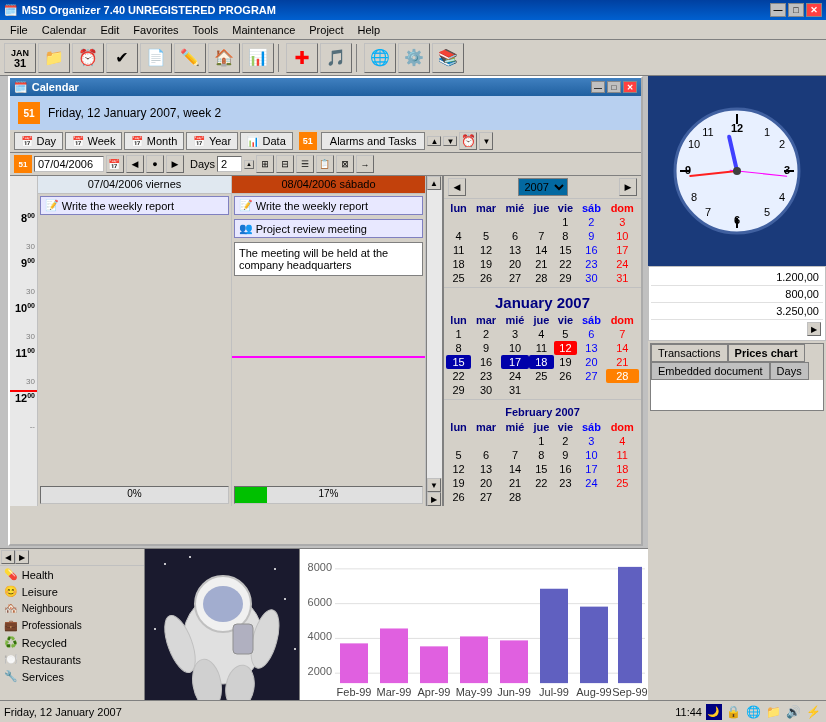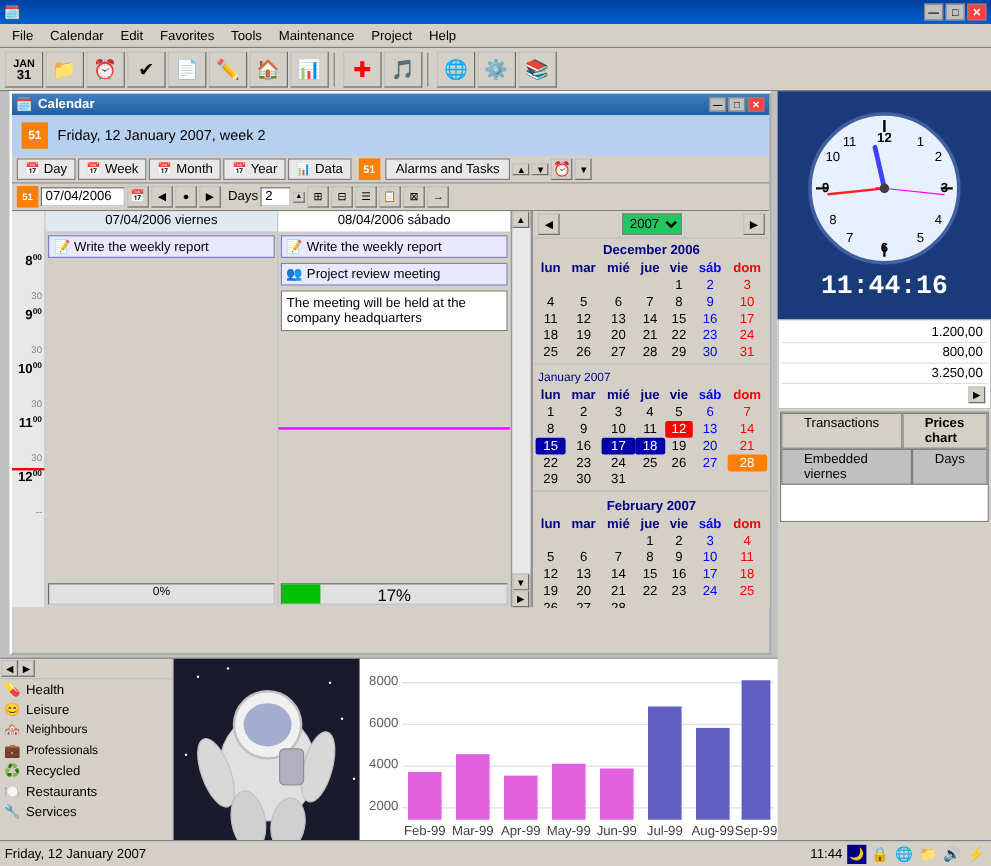--- a/index.html
+++ b/index.html
@@ -214,21 +214,21 @@
 
     .tabs-panel {
       background: #d4d0c8;
       border: 1px solid #808080;
     }
     .panel-tabs {
       display: flex;
       background: #d4d0c8;
     }
     .panel-tab {
-      padding: 2px 18px;
+      padding: 2px 6px;
       border: 1px solid #808080;
       background: #c0c0c0;
       font-size: 10px;
       cursor: pointer;
     }
     .panel-tab.active { background: #d4d0c8; }
     .panel-content {
       min-height: 30px;
       padding: 4px;
       background: white;
@@ -252,39 +252,40 @@
       height: 22px;
       background: #d4d0c8;
       border-top: 1px solid #808080;
       display: flex;
       align-items: center;
       padding: 0 4px;
       gap: 4px;
     }
 
     .nav-year-select {
-      background: #22c55e;
+      background: #0369a1;
       border: 1px solid #808080;
       padding: 1px 2px;
       font-size: 11px;
       width: 50px;
     }
 
     .mini-cal-wrapper {
       border-bottom: 1px solid #c0c0c0;
       padding-bottom: 4px;
       margin-bottom: 2px;
     }
   </style>
 </head>
 <body>
 
 <div class="title-bar">
   <div class="title-bar-left">
     <span>🗓️</span>
+    <span>MSD Organizer 7.40 UNREGISTERED PROGRAM</span>
   </div>
   <div class="title-bar-controls">
     <div class="title-btn">—</div>
     <div class="title-btn">□</div>
     <div class="title-btn" style="background:#ff4040; color:white;">✕</div>
   </div>
 </div>
 
 <div class="menu-bar">
   <span class="menu-item">File</span>
@@ -416,21 +417,21 @@
           </div>
         </div>
         <div style="flex:1;"></div>
         <div style="position:relative; margin:2px; background:#e0e0e0; border:1px inset #c0c0c0; height:18px;">
           <div style="height:100%; width:0%; background:#808080;"></div>
           <span style="position:absolute; left:50%; transform:translateX(-50%); top:1px; font-size:10px;">0%</span>
         </div>
       </div>
 
       <div style="flex:1; border-right:1px solid #c0c0c0; display:flex; flex-direction:column; position:relative;">
-        <div style="background:#ffffff; border-bottom:1px solid #c0c0c0; padding:2px 4px; font-size:10px; text-align:center; height:18px;">
+        <div style="background:#c2410c; border-bottom:1px solid #c0c0c0; padding:2px 4px; font-size:10px; text-align:center; height:18px;">
           <span>08/04/2006 sábado</span>
         </div>
         <div style="margin:2px;">
           <div style="background:#e8e8ff; border:1px solid #8080c0; padding:2px 4px; font-size:10px; display:flex; align-items:center; gap:3px;">
             <span>📝</span>
             <span>Write the weekly report</span>
           </div>
         </div>
         <div style="margin:2px;">
           <div style="background:#e8e8ff; border:1px solid #8080c0; padding:2px 4px; font-size:10px; display:flex; align-items:center; gap:3px;">
@@ -440,21 +441,21 @@
         </div>
 
         <div style="margin:2px; padding:4px; background:white; border:1px solid #808080; font-size:10px;">
           <span>The meeting will be held at the company headquarters</span>
         </div>
 
         <div style="position:absolute; left:0; right:0; top:180px; height:2px; background:#ff00ff;"></div>
         <div style="flex:1;"></div>
         <div style="position:relative; margin:2px; background:#e0e0e0; border:1px inset #c0c0c0; height:18px;">
           <div style="height:100%; width:17%; background:#00c000;"></div>
-          <span style="position:absolute; left:50%; transform:translateX(-50%); top:1px; font-size:14px;">17%</span>
+          <span style="position:absolute; left:50%; transform:translateX(-50%); top:1px; font-size:10px;">17%</span>
         </div>
       </div>
 
       <div style="width:16px; background:#d4d0c8; border-left:1px solid #808080; display:flex; flex-direction:column;">
         <div style="width:14px;height:14px;background:#d4d0c8;border:1px outset #c0c0c0;display:flex;align-items:center;justify-content:center;font-size:8px;">▲</div>
         <div style="flex:1; background:#e8e8e8;"></div>
         <div style="width:14px;height:14px;background:#d4d0c8;border:1px outset #c0c0c0;display:flex;align-items:center;justify-content:center;font-size:8px;">▼</div>
         <div style="width:14px;height:14px;background:#d4d0c8;border:1px outset #c0c0c0;display:flex;align-items:center;justify-content:center;font-size:8px;">▶</div>
       </div>
     </div>
@@ -464,21 +465,20 @@
       <div style="display:flex; align-items:center; justify-content:space-between; padding:2px 4px; border-bottom:1px solid #c0c0c0;">
         <div style="width:18px;height:18px;background:#d4d0c8;border:1px outset #c0c0c0;display:flex;align-items:center;justify-content:center;font-size:9px;">◀</div>
         <select class="nav-year-select">
           <option>2007</option>
           <option>2006</option>
         </select>
         <div style="width:18px;height:18px;background:#d4d0c8;border:1px outset #c0c0c0;display:flex;align-items:center;justify-content:center;font-size:9px;">▶</div>
       </div>
 
       <div class="mini-cal-wrapper" style="padding:2px;">
-        <div style="text-align:center; font-weight:bold; color:#000080; font-size:11px; padding:2px;">December 2006</div>
         <table class="mini-cal-grid">
           <tbody>
               <tr>
             <th>lun</th>
             <th>mar</th>
             <th>mié</th>
             <th>jue</th>
             <th>vie</th>
             <th style="color:#0000ff;">sáb</th>
             <th style="color:#ff0000;">dom</th>
@@ -526,21 +526,21 @@
             <td>28</td>
             <td>29</td>
             <td style="color:#0000ff;">30</td>
             <td style="color:#ff0000;">31</td>
           </tr>
         </tbody>
           </table>
       </div>
 
       <div class="mini-cal-wrapper" style="padding:2px;">
-        <div style="font-weight:normal; color:#000080; font-size:10px; padding:2px;">January 2007</div>
+        <div style="text-align:center; font-weight:bold; color:#000080; font-size:15px; padding:2px;">January 2007</div>
         <table class="mini-cal-grid">
           <tbody>
               <tr>
             <th>lun</th>
             <th>mar</th>
             <th>mié</th>
             <th>jue</th>
             <th>vie</th>
             <th style="color:#0000ff;">sáb</th>
             <th style="color:#ff0000;">dom</th>
@@ -685,21 +685,20 @@
       <text x="36" y="30" text-anchor="middle" font-size="10" fill="#000">11</text>
 
       <line x1="65" y1="65" x2="62" y2="30" stroke="#4040ff" stroke-width="4" stroke-linecap="round" transform="rotate(352, 65, 65)"></line>
 
       <line x1="65" y1="65" x2="65" y2="18" stroke="#ff2020" stroke-width="2" stroke-linecap="round" transform="rotate(264, 65, 65)"></line>
 
       <line x1="65" y1="72" x2="65" y2="15" stroke="#ff00ff" stroke-width="1" stroke-linecap="round" transform="rotate(96, 65, 65)"></line>
 
       <circle cx="65" cy="65" r="4" fill="#404040"></circle>
     </svg>
-    <div class="clock-time">11:44:16</div>
   </div>
 
   <div class="values-panel" style="margin:0; background:white; border:1px solid #c0c0c0;">
     <div class="value-row">
       <span>1.200,00</span>
     </div>
     <div class="value-row">
       <span>800,00</span>
     </div>
     <div class="value-row">
@@ -714,21 +713,21 @@
     <div class="panel-tabs">
       <div class="panel-tab active">
         <span>Transactions</span>
       </div>
       <div class="panel-tab active" style="background:#d4d0c8; font-weight:bold;">
         <span>Prices chart</span>
       </div>
     </div>
     <div style="display:flex;">
       <div class="panel-tab">
-        <span>Embedded viernes</span>
+        <span>Embedded document</span>
       </div>
       <div class="panel-tab">
         <span>Days</span>
       </div>
     </div>
     <div class="panel-content" style="height:20px;"></div>
   </div>
 </div>
 
 <div style="position:absolute; top:548px; left:0; width:648px; height:152px; background:#d4d0c8; border-top:1px solid #808080; display:flex;">

